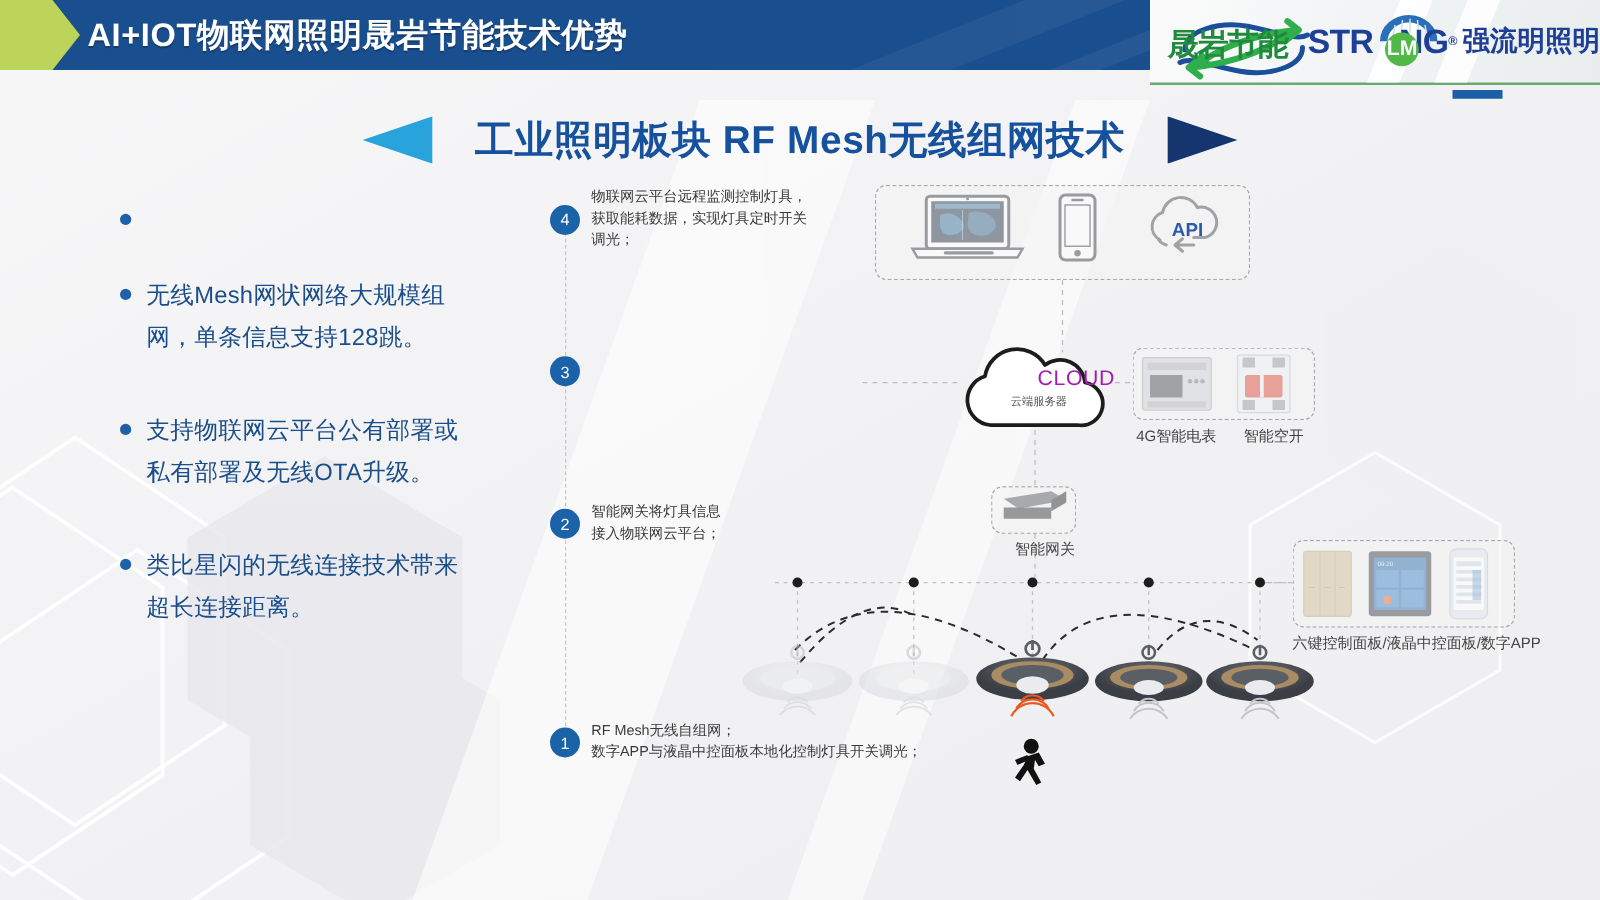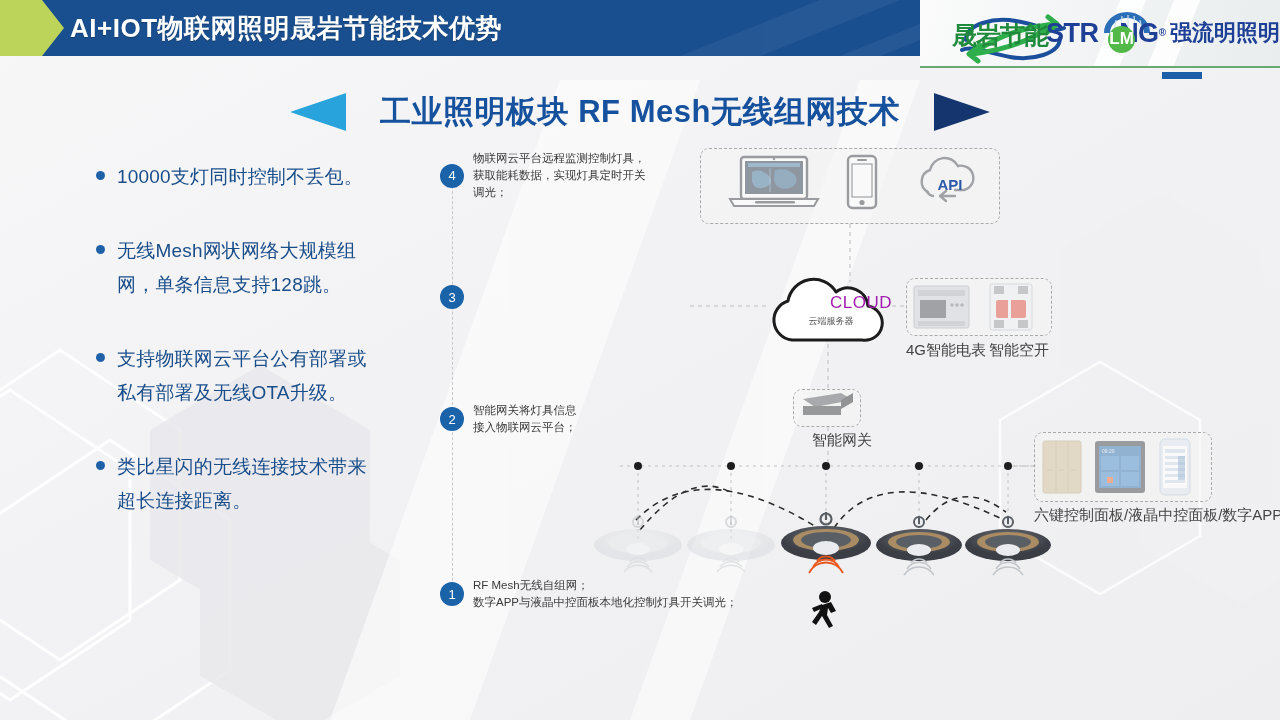--- a/index.html
+++ b/index.html
@@ -35,21 +35,21 @@
     position:absolute; right:0; top:0; width:360px; height:68px;
     background:linear-gradient(105deg,#fbfbfb 0%,#f2f4f5 45%,#e9edee 100%);
     z-index:6; overflow:hidden;
     border-bottom:2px solid #6aa96f;
   }
   #logo-panel .streak {
     position:absolute; top:-20px; width:26px; height:120px;
     background:rgba(255,255,255,.85); transform:skewX(-22deg);
   }
   .logo-row { position:absolute; left:0; top:0; width:360px; height:66px;
-    display:flex; align-items:center; gap:4px; padding-left:28px; }
+    display:flex; align-items:center; gap:4px; padding-left:10px; }
   #logo-cn {
     position:relative; font-size:25px; font-weight:bold; color:#1f8a3c;
     letter-spacing:-1px; z-index:3; white-space:nowrap;
   }
   #logo-swoosh { position:absolute; left:6px; top:4px; z-index:2; }
   #logo-strong {
     font-size:27px; font-weight:bold; color:#1d3f95; letter-spacing:-.5px;
     position:relative; z-index:3; white-space:nowrap;
   }
   #logo-lm-circle {
@@ -123,21 +123,21 @@
   .dashbox {
     position:absolute; border:1px dashed #a9a9a9; border-radius:9px;
     background:rgba(244,244,244,.55); z-index:3;
   }
   #box-apps { left:700px; top:148px; width:300px; height:76px; }
   #box-meter { left:906px; top:278px; width:146px; height:58px; }
   #box-gateway { left:793px; top:389px; width:68px; height:38px; }
   #box-panels { left:1034px; top:432px; width:178px; height:70px; }
 
   .caption {
-    position:absolute; font-size:15px; color:#444; text-align:center;
+    position:absolute; font-size:12px; color:#444; text-align:center;
     white-space:nowrap; z-index:3;
   }
   #cap-meter { left:906px; top:341px; width:70px; }
   #cap-breaker { left:984px; top:341px; width:70px; }
   #cap-gateway { left:812px; top:431px; width:80px; text-align:left; }
   #cap-panels { left:1034px; top:506px; width:178px; }
 
   
   #cloud-group { position:absolute; left:770px; top:282px; width:122px; height:62px; z-index:3; }
   #cloud-label {
@@ -237,21 +237,20 @@
 
 <div id="slide-title-wrap">
   <div id="title-arrow-left"></div>
   <div id="slide-title">工业照明板块 RF Mesh无线组网技术</div>
   <div id="title-arrow-right"></div>
 </div>
 
 <div id="bullets">
   <div class="bullet-item">
     <div class="bullet-dot"></div>
-    <div class="bullet-text">10000支灯同时控制不丢包。</div>
   </div>
   <div class="bullet-item">
     <div class="bullet-dot"></div>
     <div class="bullet-text">无线Mesh网状网络大规模组网，单条信息支持128跳。</div>
   </div>
   <div class="bullet-item">
     <div class="bullet-dot"></div>
     <div class="bullet-text">支持物联网云平台公有部署或私有部署及无线OTA升级。</div>
   </div>
   <div class="bullet-item">

